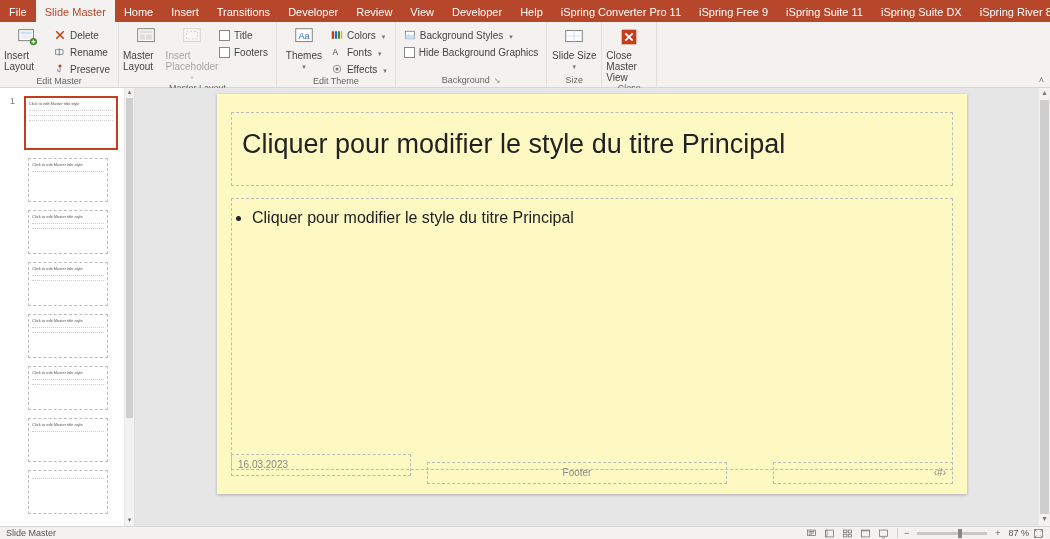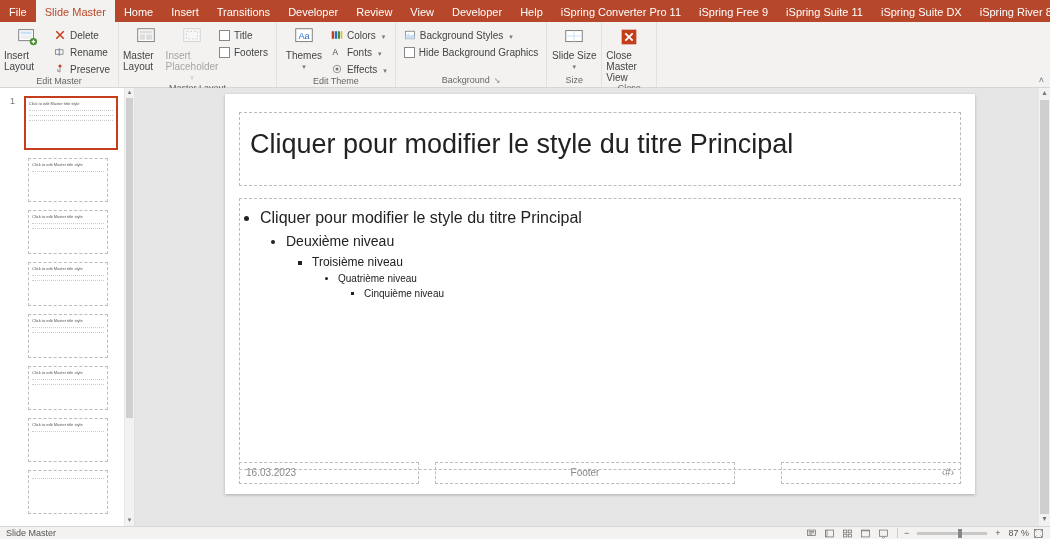--- a/index.html
+++ b/index.html
@@ -40,30 +40,30 @@
 .thumb.master { border: 2px solid #c43e1c; }
 .thumb.layout { width: 80px; height: 44px; margin-left: 18px; }
 .thumb .tline { border-bottom: 1px dotted #ccc; margin: 1px 0; height: 4px; }
 .thumb-label { font-size: 4px; line-height: 5px; color: #555; }
 .thumbs-sb { width: 10px; background: #f3f2f1; border-left: 1px solid #e8e8e8; position: relative; }
 .thumbs-sb .track-btn { height: 10px; font-size: 7px; color: #777; text-align: center; cursor: pointer; }
 .thumbs-sb .handle { position: absolute; top: 10px; left: 1px; right: 1px; height: 320px; background: #cfcfcf; }
 
 .editor { flex: 1; background: #e6e6e6; position: relative; display: flex; }
 .editor-canvas { flex: 1; position: relative; overflow: hidden; }
-.slide { position: absolute; left: 82px; top: 6px; width: 750px; height: 400px; background: #ffffff; box-shadow: 0 1px 3px rgba(0,0,0,0.25); margin-left: 8px; }
+.slide { position: absolute; left: 82px; top: 6px; width: 750px; height: 400px; background: #fef9c3; box-shadow: 0 1px 3px rgba(0,0,0,0.25); }
 .ph { position: absolute; border: 1px dashed #bbb; }
 .ph-title { left: 14px; top: 18px; right: 14px; height: 74px; padding: 16px 10px 0; font-size: 27px; color: #222; }
 .ph-body { left: 14px; top: 104px; right: 14px; height: 272px; padding: 10px 14px; font-size: 16px; color: #222; }
 .ph-body ul { list-style: disc; margin-left: 6px; }
 .ph-body ul ul { font-size: 14px; margin-left: 26px; margin-top: 6px; }
 .ph-body ul ul ul { font-size: 12px; margin-left: 26px; list-style: square; margin-top: 6px; }
 .ph-body ul ul ul ul { font-size: 10px; margin-left: 26px; list-style: disc; margin-top: 4px; }
 .ph-body ul ul ul ul ul { font-size: 10px; margin-left: 26px; list-style: square; margin-top: 4px; }
-.ph-date { left: 14px; bottom: 10px; width: 180px; height: 22px; font-size: 10px; color: #888; padding: 4px 6px; }
+.ph-date { left: 14px; bottom: 18px; width: 180px; height: 22px; font-size: 10px; color: #888; padding: 4px 6px; }
 .ph-footer { left: 210px; bottom: 10px; width: 300px; height: 22px; font-size: 10px; color: #888; text-align: center; padding: 4px 6px; }
 .ph-num { right: 14px; bottom: 10px; width: 180px; height: 22px; font-size: 10px; color: #888; text-align: right; padding: 4px 6px; }
 
 .editor-sb { width: 12px; background: #f3f2f1; border-left: 1px solid #e8e8e8; position: relative; }
 .editor-sb .track-btn { height: 12px; font-size: 8px; color: #777; text-align: center; cursor: pointer; }
 .editor-sb .handle { position: absolute; top: 12px; bottom: 12px; left: 1px; right: 1px; background: #cfcfcf; }
 
 
 .statusbar { height: 13px; background: #f3f2f1; border-top: 1px solid #d6d6d6; display: flex; align-items: center; font-size: 9px; color: #555; padding: 0 6px; }
 .statusbar .spacer { flex: 1; }
@@ -358,35 +358,20 @@
     </div>
   </div>
 
   <div class="editor">
     <div class="editor-canvas">
       <div class="slide">
         <div class="ph ph-title"><span>Cliquer pour modifier le style du titre Principal</span></div>
         <div class="ph ph-body">
           <ul>
             <li><span>Cliquer pour modifier le style du titre Principal</span>
-              <ul>
-                  <li><span>Deuxième niveau</span>
-                <ul>
-                      <li><span>Troisième niveau</span>
-                  <ul>
-                          <li><span>Quatrième niveau</span>
-                    <ul>
-                              <li><span>Cinquième niveau</span></li>
-                            </ul>
-                  </li>
-                        </ul>
-                </li>
-                    </ul>
-              </li>
-                </ul>
             </li>
           </ul>
         </div>
         <div class="ph ph-date"><span>16.03.2023</span></div>
         <div class="ph ph-footer"><span>Footer</span></div>
         <div class="ph ph-num"><span>‹#›</span></div>
       </div>
     </div>
     <div class="editor-sb">
       <div class="track-btn">▴</div>

